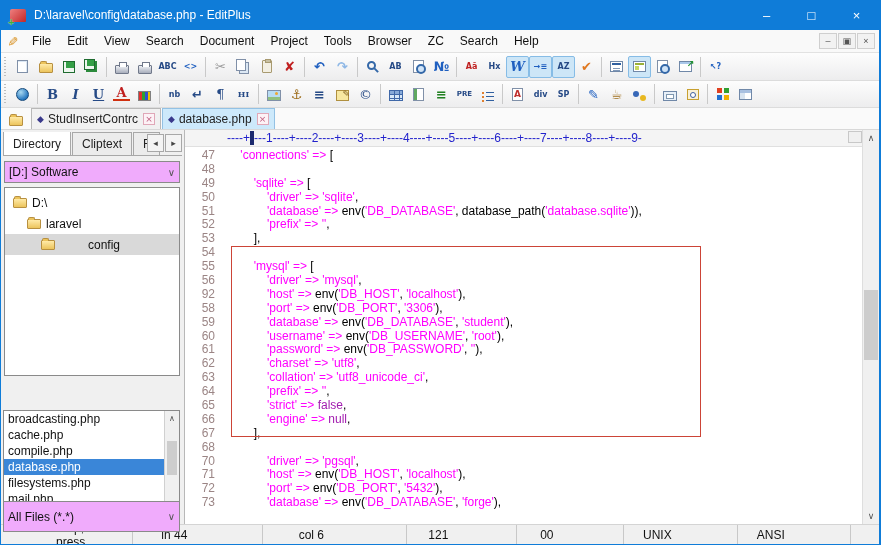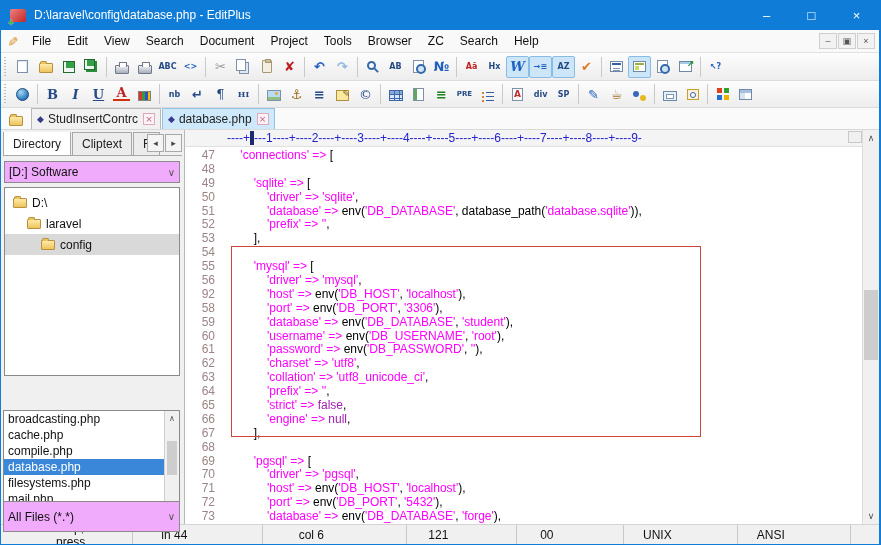--- a/index.html
+++ b/index.html
@@ -404,21 +404,21 @@
       </div>
       <div class="tree" id="tree">
           <div class="trow" style="padding-left: 8px;">
             <span class="fold"></span>
             <span>D:\</span>
           </div>
           <div class="trow" style="padding-left: 22px;">
             <span class="fold"></span>
             <span>laravel</span>
           </div>
-          <div class="trow sel" style="padding-left: 36px;">
+          <div class="trow sel" style="padding-left: 36px; gap: 28px;">
             <span class="fold"></span>
             <span>config</span>
           </div>
         </div>
       <div class="filelist" id="filelist">
 
       <div class="frow">broadcasting.php</div>
           <div class="frow">cache.php</div>
           <div class="frow">compile.php</div>
           <div class="frow sel">database.php</div>
@@ -457,21 +457,20 @@
           <div class="cl"><span class="ln">59</span><span class="ct"><span class="tk-p">            </span><span class="tk-s">'database'</span><span class="tk-p"> </span><span class="tk-s">=&gt;</span><span class="tk-p"> env(</span><span class="tk-s">'DB_DATABASE'</span><span class="tk-p">, </span><span class="tk-s">'student'</span><span class="tk-p">),</span></span></div>
           <div class="cl"><span class="ln">60</span><span class="ct"><span class="tk-p">            </span><span class="tk-s">'username'</span><span class="tk-p"> </span><span class="tk-s">=&gt;</span><span class="tk-p"> env(</span><span class="tk-s">'DB_USERNAME'</span><span class="tk-p">, </span><span class="tk-s">'root'</span><span class="tk-p">),</span></span></div>
           <div class="cl"><span class="ln">61</span><span class="ct"><span class="tk-p">            </span><span class="tk-s">'password'</span><span class="tk-p"> </span><span class="tk-s">=&gt;</span><span class="tk-p"> env(</span><span class="tk-s">'DB_PASSWORD'</span><span class="tk-p">, </span><span class="tk-s">''</span><span class="tk-p">),</span></span></div>
           <div class="cl"><span class="ln">62</span><span class="ct"><span class="tk-p">            </span><span class="tk-s">'charset'</span><span class="tk-p"> </span><span class="tk-s">=&gt;</span><span class="tk-p"> </span><span class="tk-s">'utf8'</span><span class="tk-p">,</span></span></div>
           <div class="cl"><span class="ln">63</span><span class="ct"><span class="tk-p">            </span><span class="tk-s">'collation'</span><span class="tk-p"> </span><span class="tk-s">=&gt;</span><span class="tk-p"> </span><span class="tk-s">'utf8_unicode_ci'</span><span class="tk-p">,</span></span></div>
           <div class="cl"><span class="ln">64</span><span class="ct"><span class="tk-p">            </span><span class="tk-s">'prefix'</span><span class="tk-p"> </span><span class="tk-s">=&gt;</span><span class="tk-p"> </span><span class="tk-s">''</span><span class="tk-p">,</span></span></div>
           <div class="cl"><span class="ln">65</span><span class="ct"><span class="tk-p">            </span><span class="tk-s">'strict'</span><span class="tk-p"> </span><span class="tk-s">=&gt;</span><span class="tk-p"> </span><span class="tk-k">false</span><span class="tk-p">,</span></span></div>
           <div class="cl"><span class="ln">66</span><span class="ct"><span class="tk-p">            </span><span class="tk-s">'engine'</span><span class="tk-p"> </span><span class="tk-s">=&gt;</span><span class="tk-p"> </span><span class="tk-k">null</span><span class="tk-p">,</span></span></div>
           <div class="cl"><span class="ln">67</span><span class="ct"><span class="tk-p">        ],</span></span></div>
           <div class="cl"><span class="ln">68</span><span class="ct"></span></div>
-          <div class="cl"><span class="ln">69</span><span class="ct"><span class="tk-p">        </span><span class="tk-s">'pgsql'</span><span class="tk-p"> </span><span class="tk-s">=&gt;</span><span class="tk-p"> [</span></span></div>
           <div class="cl"><span class="ln">70</span><span class="ct"><span class="tk-p">            </span><span class="tk-s">'driver'</span><span class="tk-p"> </span><span class="tk-s">=&gt;</span><span class="tk-p"> </span><span class="tk-s">'pgsql'</span><span class="tk-p">,</span></span></div>
           <div class="cl"><span class="ln">71</span><span class="ct"><span class="tk-p">            </span><span class="tk-s">'host'</span><span class="tk-p"> </span><span class="tk-s">=&gt;</span><span class="tk-p"> env(</span><span class="tk-s">'DB_HOST'</span><span class="tk-p">, </span><span class="tk-s">'localhost'</span><span class="tk-p">),</span></span></div>
           <div class="cl"><span class="ln">72</span><span class="ct"><span class="tk-p">            </span><span class="tk-s">'port'</span><span class="tk-p"> </span><span class="tk-s">=&gt;</span><span class="tk-p"> env(</span><span class="tk-s">'DB_PORT'</span><span class="tk-p">, </span><span class="tk-s">'5432'</span><span class="tk-p">),</span></span></div>
           <div class="cl"><span class="ln">73</span><span class="ct"><span class="tk-p">            </span><span class="tk-s">'database'</span><span class="tk-p"> </span><span class="tk-s">=&gt;</span><span class="tk-p"> env(</span><span class="tk-s">'DB_DATABASE'</span><span class="tk-p">, </span><span class="tk-s">'forge'</span><span class="tk-p">),</span></span></div>
         </div>
       <div class="vscroll">
         <div class="sarrow up">∧</div>
         <div class="vthumb"></div>
         <div class="sarrow dn">∨</div>
       </div>

